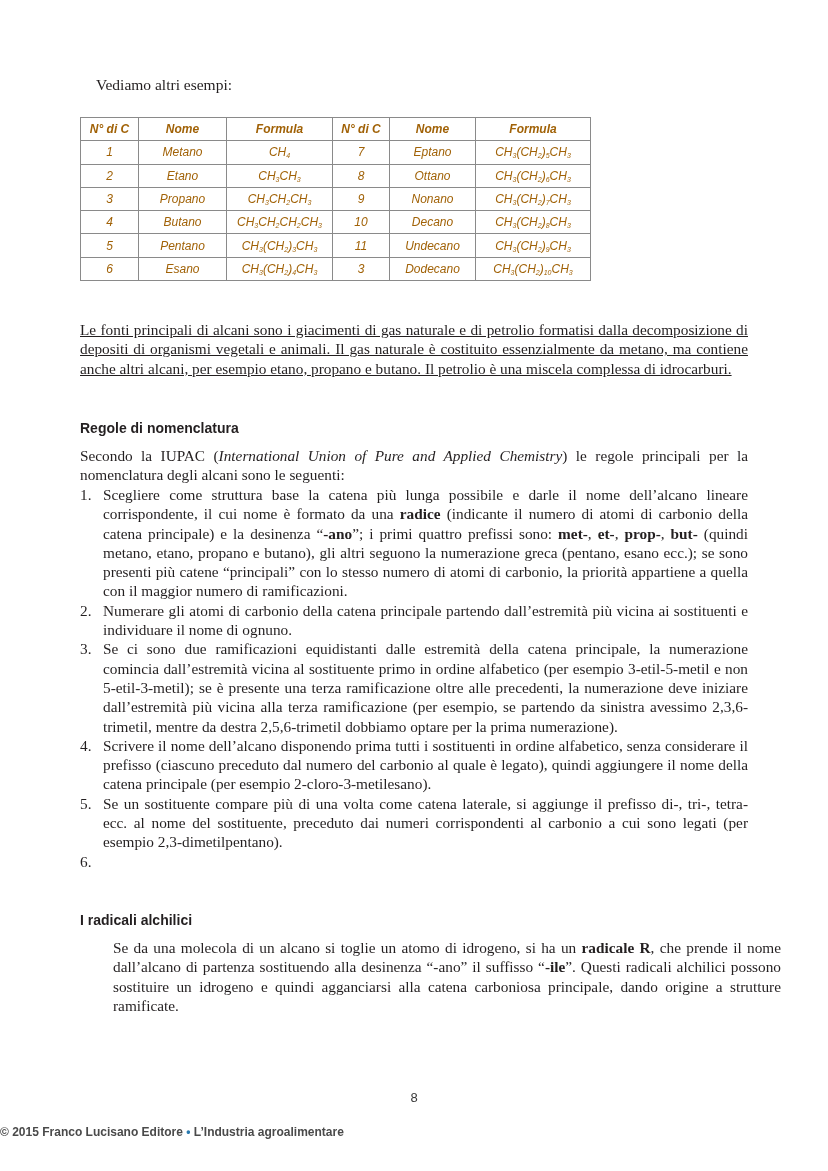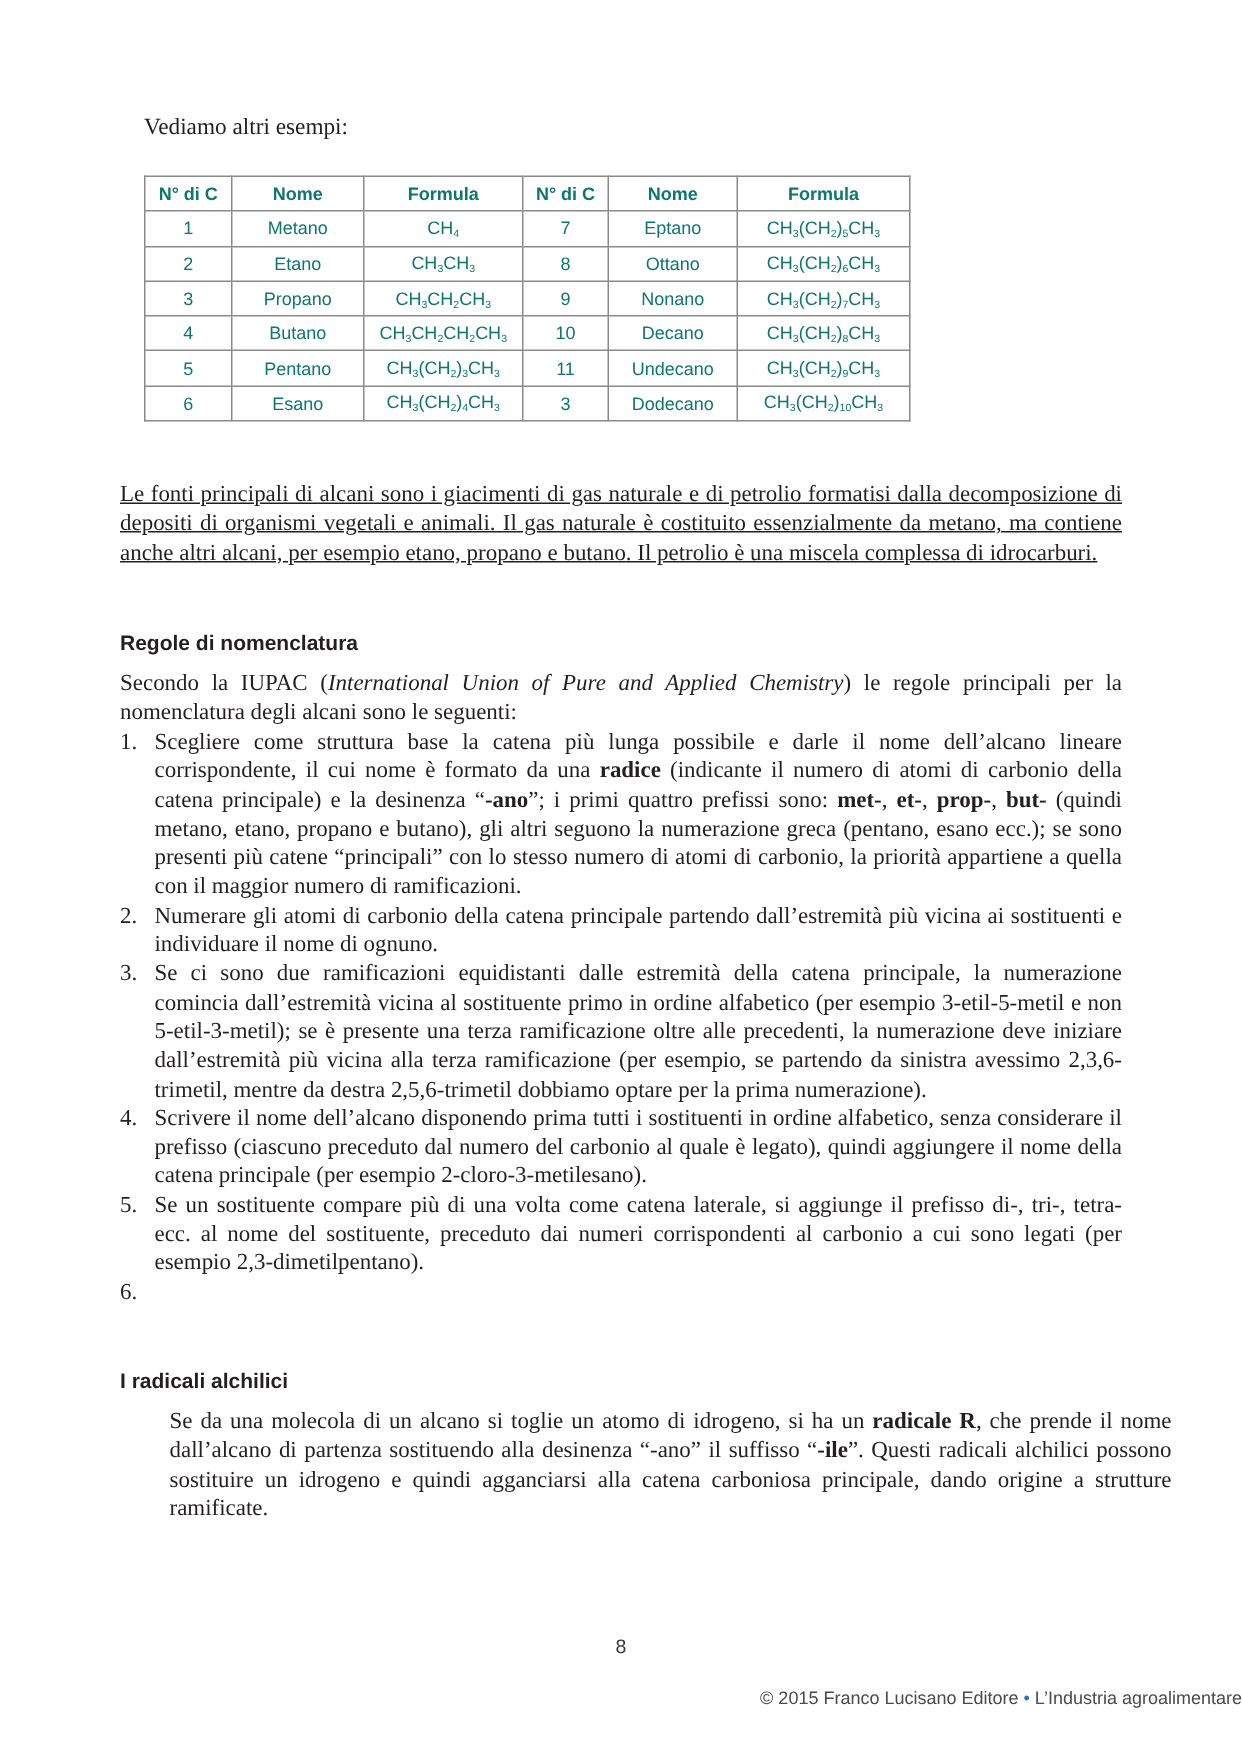--- a/index.html
+++ b/index.html
@@ -2,21 +2,21 @@
 <html><head>
 <meta charset="utf-8">
 <style>
   html, body { margin: 0; padding: 0; background: #ffffff; }
   body { width: 828px; height: 1171px; position: relative; overflow: hidden; color: #231f20; }
   .serif { font-family: "Liberation Serif", "DejaVu Serif", serif; }
   .sans { font-family: "Liberation Sans", "DejaVu Sans", sans-serif; }
 
   .intro { position: absolute; left: 96px; top: 76px; font-size: 15.5px; }
 
-  table.alk { position: absolute; left: 96px; top: 117px; border-collapse: collapse; font-size: 12px; color: #0f766e; }
+  table.alk { position: absolute; left: 80px; top: 117px; border-collapse: collapse; font-size: 12px; color: #a16207; font-style: italic; }
   table.alk th, table.alk td { border: 1px solid #8a8a8a; text-align: center; height: 22.3px; padding: 0; }
   table.alk th { font-weight: bold; }
   table.alk col.c1 { width: 58px; }
   table.alk col.c2 { width: 88px; }
   table.alk col.c3 { width: 106px; }
   table.alk col.c4 { width: 57px; }
   table.alk col.c5 { width: 86px; }
   table.alk col.c6 { width: 115px; }
   .formula sub { font-size: 7px; vertical-align: -2px; }
 
@@ -25,21 +25,21 @@
   .h { position: absolute; left: 80px; font-size: 14px; font-weight: bold; }
   .h1 { top: 420px; }
   .p2 { top: 446px; }
   ol.rules { position: absolute; left: 80px; top: 485px; width: 668px; margin: 0; padding: 0; list-style: none; font-size: 15.3px; line-height: 19.3px; text-align: justify; }
   ol.rules li { position: relative; padding-left: 23px; }
   ol.rules li .num { position: absolute; left: 0; top: 0; }
   .h2 { top: 912px; }
   .p3 { top: 938px; margin-left: 33px; }
 
   .pagenum { position: absolute; left: 0; width: 828px; top: 1090px; text-align: center; font-size: 13px; color: #3a3a3a; }
-  .footer { position: absolute; left: 0; width: 828px; top: 1125px; text-align: right; font-size: 12px; color: #4a4a4a; }
+  .footer { position: absolute; left: 0; width: 828px; top: 1125px; text-align: left; font-size: 12px; color: #4a4a4a; font-weight: bold; }
   .bullet { color: #2a7ab0; }
 </style>
 </head>
 <body>
 
 <div class="intro serif">Vediamo altri esempi:</div>
 
 <table class="alk sans">
   <colgroup>
       <col class="c1">

